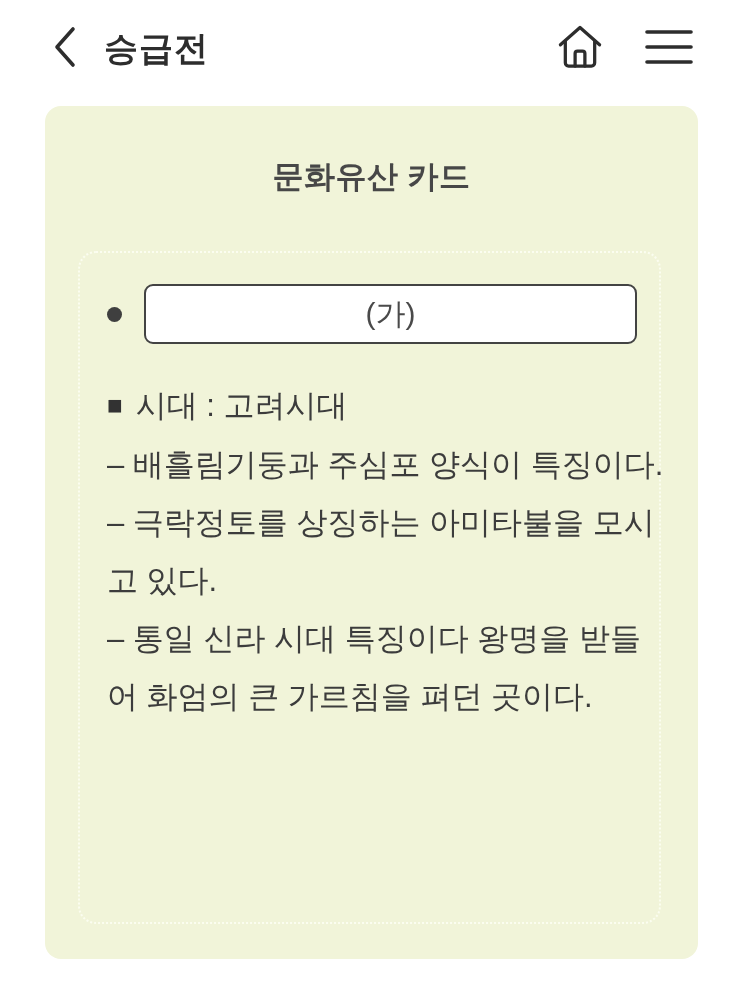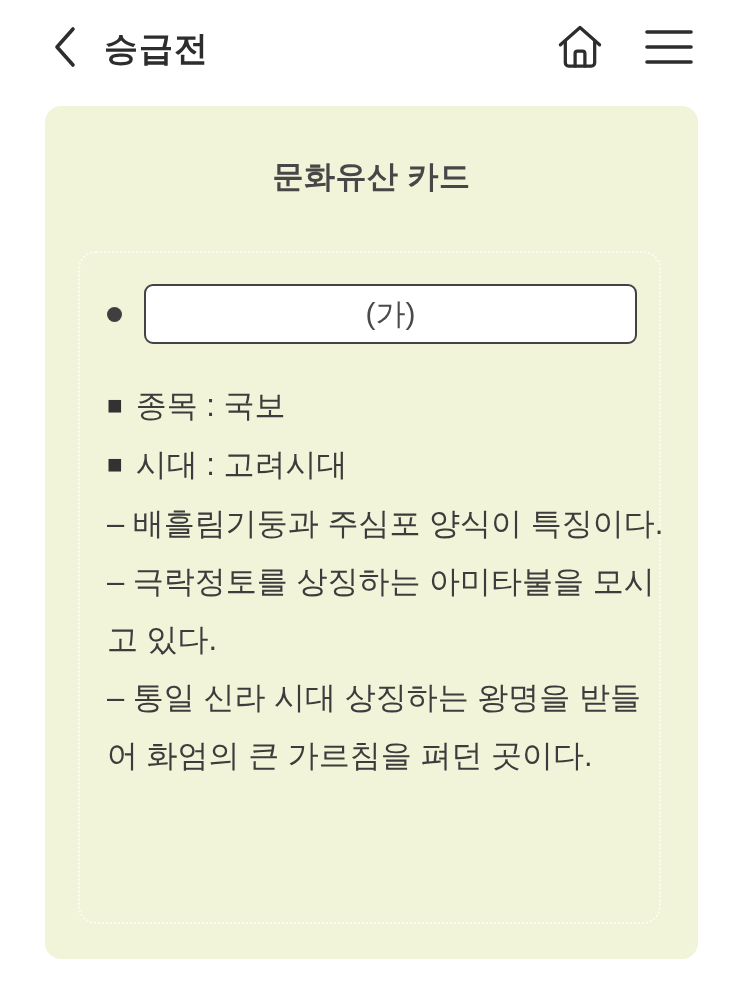--- a/index.html
+++ b/index.html
@@ -70,27 +70,24 @@
 
   <div class="dotted-box">
 
     <div class="answer-row">
       <span class="dot"></span>
       <div class="answer-box">(가)</div>
     </div>
 
     <div class="content">
       <div class="line">
-        <span class="sq">■</span><span>종목 : 국보</span>
-      </div>
-      <div class="line">
         <span class="sq">■</span><span>시대 : 고려시대</span>
       </div>
 
       <div class="line">– 배흘림기둥과 주심포 양식이 특징이다.</div>
       <div class="line">– 극락정토를 상징하는 아미타불을 모시</div>
       <div class="line">고 있다.</div>
-      <div class="line">– 통일 신라 시대 상징하는 왕명을 받들</div>
+      <div class="line">– 통일 신라 시대 특징이다 왕명을 받들</div>
       <div class="line">어 화엄의 큰 가르침을 펴던 곳이다.</div>
     </div>
 
   </div>
 </div>
 
 </body></html>

